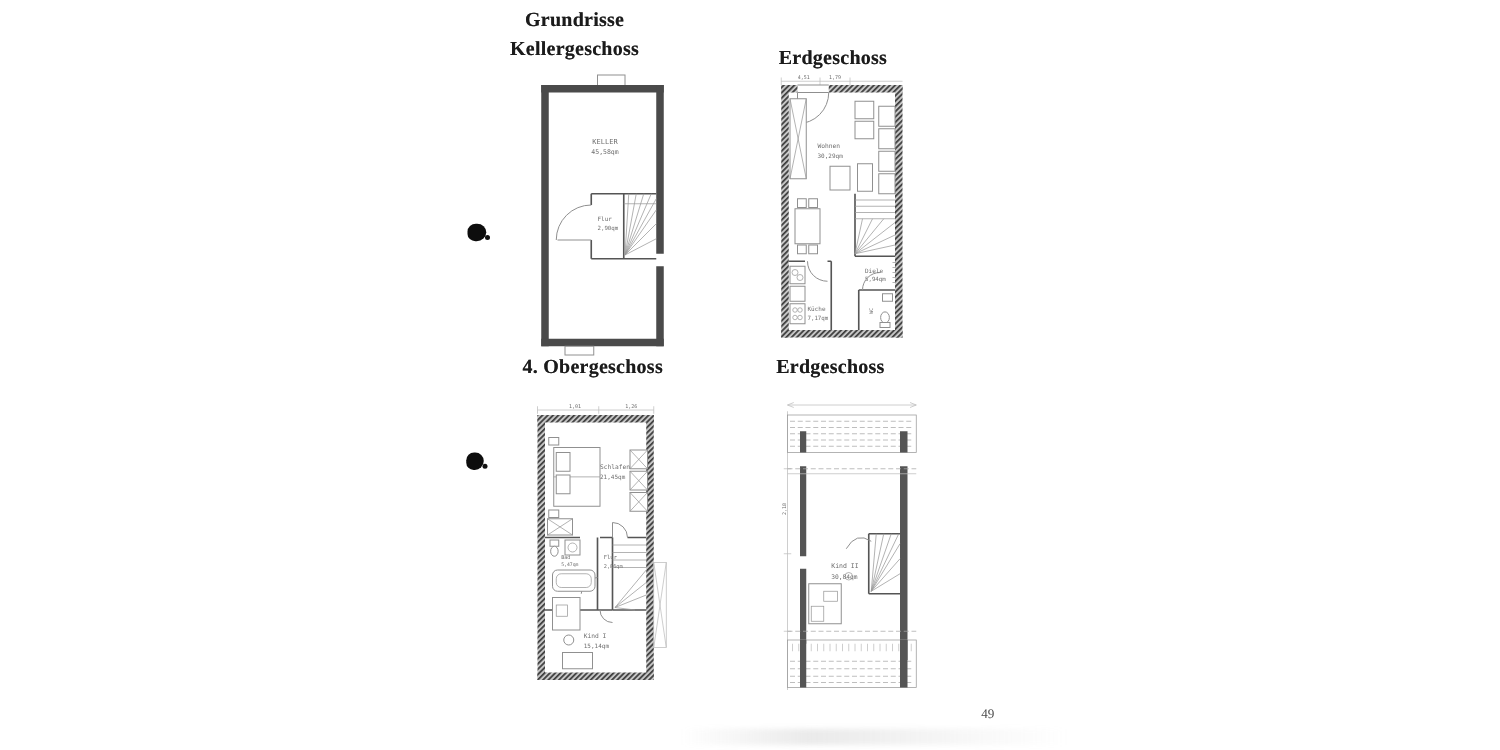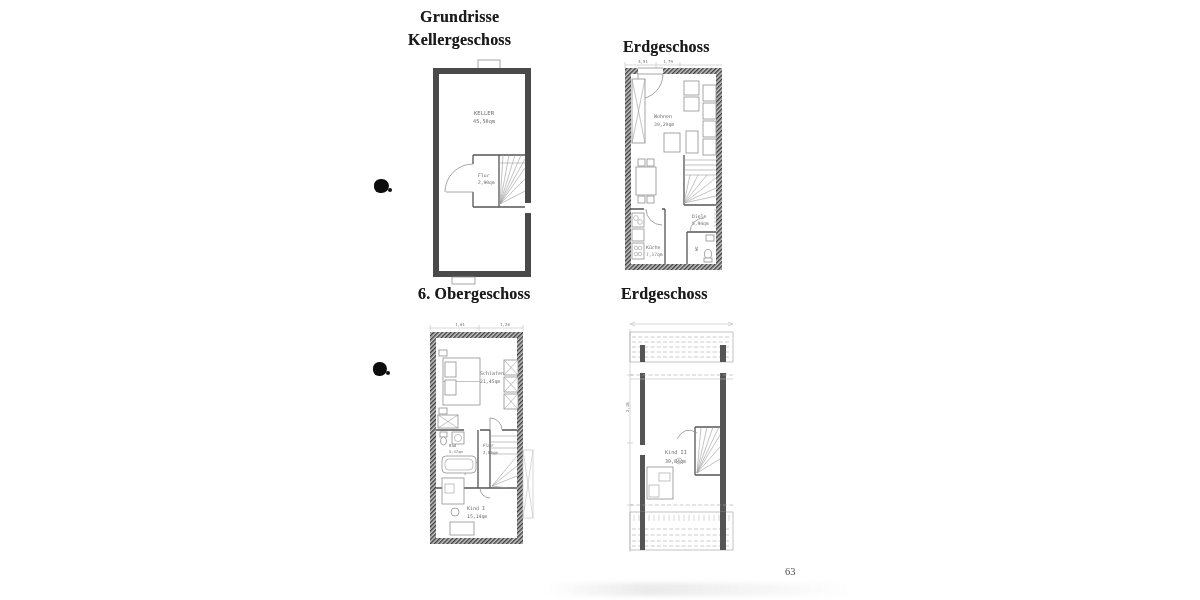--- a/index.html
+++ b/index.html
@@ -24,21 +24,21 @@
           filter:blur(2px);}
 </style>
 </head>
 <body>
 
 <div class="page">
 
   <div class="h" style="left:420px;top:8px">Grundrisse</div>
   <div class="h" style="left:408px;top:31px">Kellergeschoss</div>
   <div class="h" style="left:623px;top:38px">Erdgeschoss</div>
-  <div class="h" style="left:418px;top:285px">6. Obergeschoss</div>
+  <div class="h" style="left:418px;top:285px">4. Obergeschoss</div>
   <div class="h" style="left:621px;top:285px">Erdgeschoss</div>
 
   <div class="dot" style="left:374px;top:179px"></div>
   <div class="dot" style="left:373px;top:362px;width:14px"></div>
 
   <svg style="left:425px;top:55px" width="115" height="230" viewBox="0 0 115 230">
     <g>
       <rect x="53" y="5" width="22" height="9" class="fur"></rect>
       <rect x="8" y="13" width="98" height="6" fill="#4a4a4a"></rect>
       <rect x="8" y="13" width="6" height="209" fill="#4a4a4a"></rect>
@@ -268,16 +268,16 @@
       <path class="dash" d="M17 214 H116 M17 220 H116 M17 226 H116 M17 231 H116"></path>
       <rect x="25" y="197" width="5" height="38" fill="#555"></rect>
       <rect x="105" y="197" width="6" height="38" fill="#555"></rect>
     </g>
     <g>
       <text x="50" y="139" font-size="5.2">Kind II</text>
       <text x="50" y="148" font-size="5">30,84qm</text>
     </g>
   </svg>
 
-  <div class="pagenum">63</div>
+  <div class="pagenum">49</div>
   <div class="smudge"></div>
 
 </div>
 
 </body></html>

